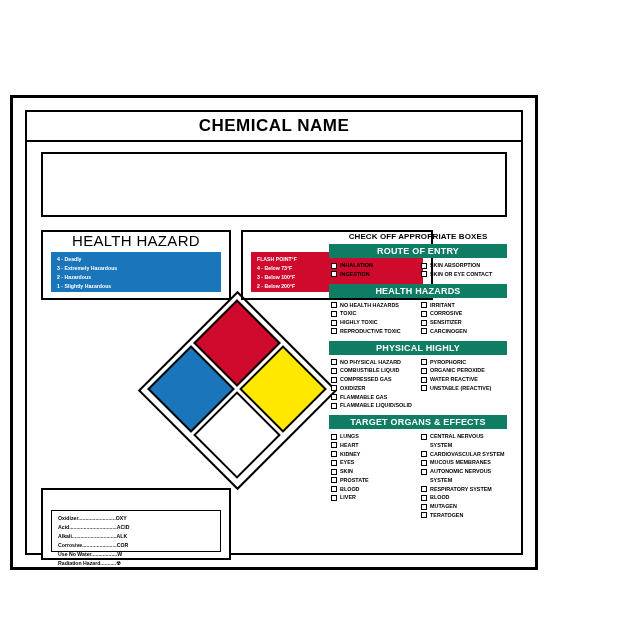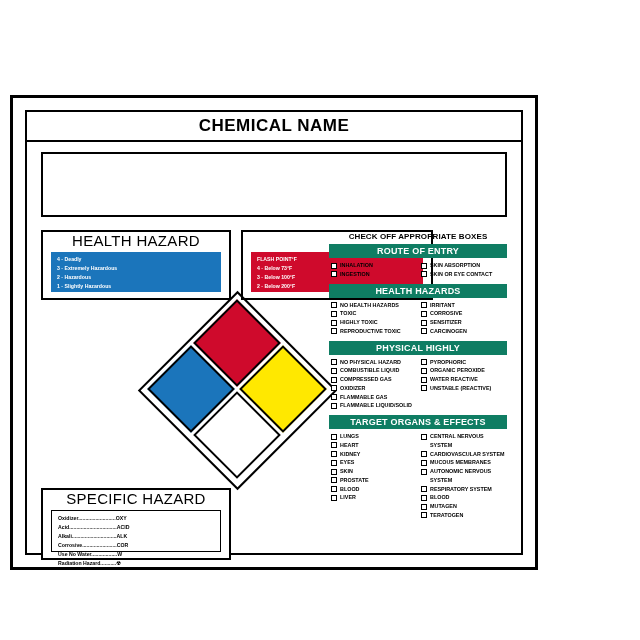--- a/index.html
+++ b/index.html
@@ -130,21 +130,20 @@
 
       <div id="diamond">
         <div class="outline"></div>
         <div class="dq" id="dq-top"></div>
         <div class="dq" id="dq-left"></div>
         <div class="dq" id="dq-right"></div>
         <div class="dq" id="dq-bottom"></div>
       </div>
 
       <div class="panel" id="p-specific">
-        <div class="panel-title">SPECIFIC HAZARD</div>
         <div class="chip chip-white">
           <div>Oxidizer..........................OXY</div>
           <div>Acid.................................ACID</div>
           <div>Alkali...............................ALK</div>
           <div>Corrosive........................COR</div>
           <div>Use No Water..................W</div>
           <div>Radiation Hazard...........☢</div>
         </div>
       </div>
 

